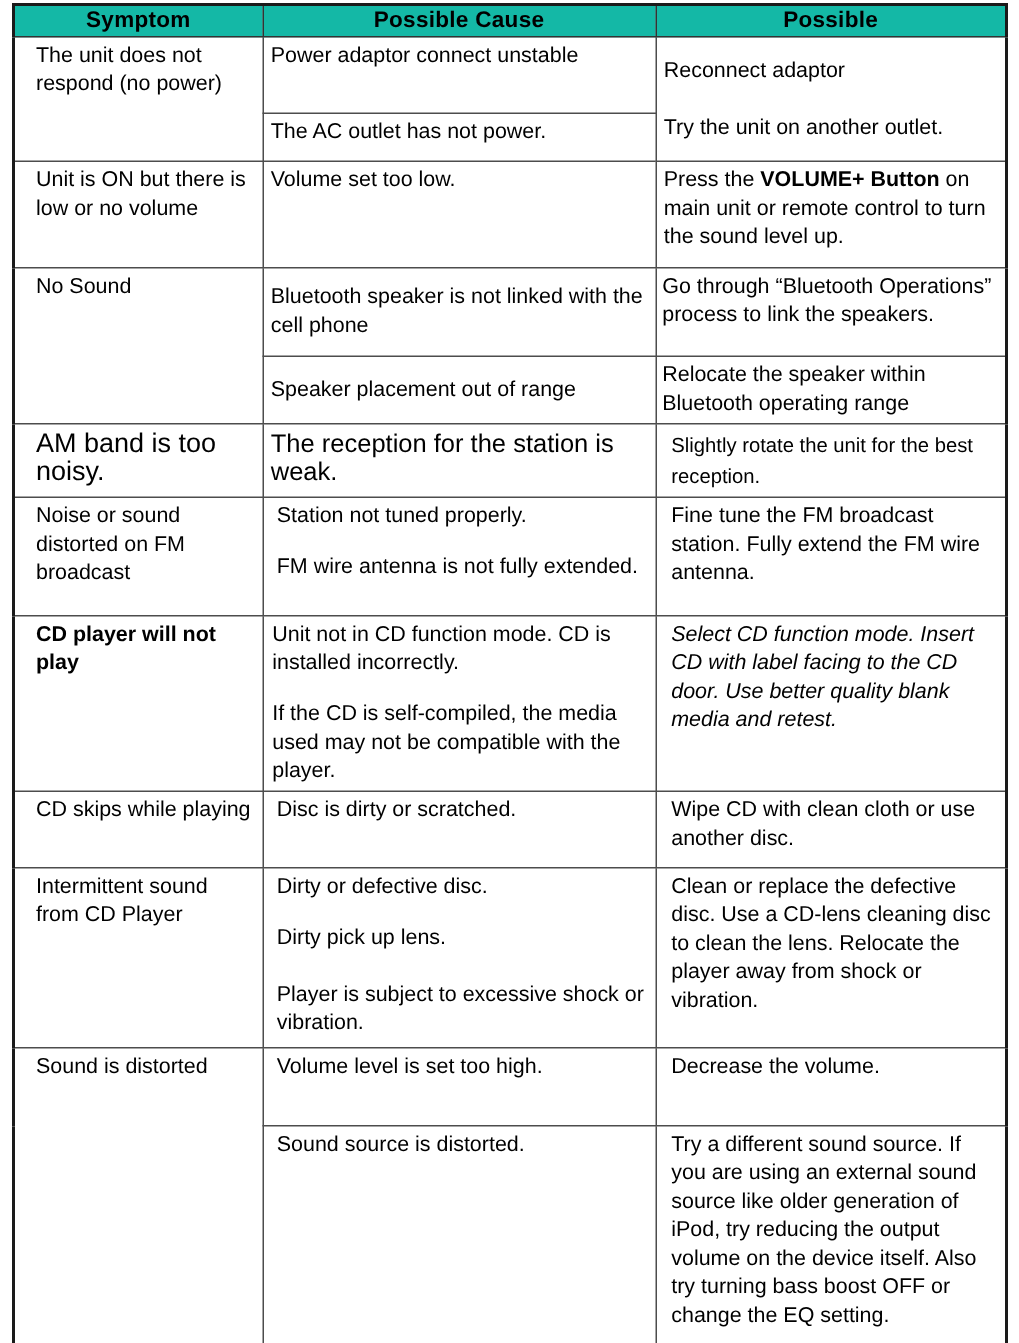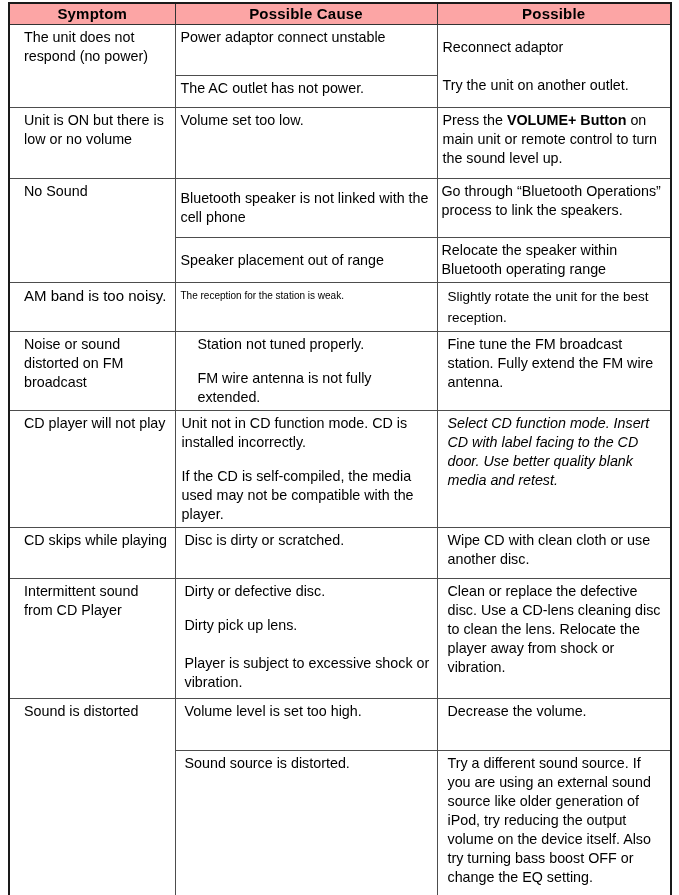--- a/index.html
+++ b/index.html
@@ -24,21 +24,21 @@
     table-layout: fixed;
   }
 
   
   col.c-symptom  { width: 166px; }
   col.c-cause    { width: 262px; }
   col.c-solution { width: 234px; }
 
   
   thead th {
-    background: #fca5a5;
+    background: #14b8a6;
     border: 1px solid #333333;
     border-top: 2px solid #1a1a1a;
     font-size: 15px;
     font-weight: bold;
     text-align: center;
     padding: 1px 0 2px 0;
     line-height: 17px;
     letter-spacing: 0.2px;
   }
   thead th.th-symptom  { border-left: 2px solid #1a1a1a; }
@@ -122,40 +122,40 @@
       <td class="col-symptom" rowspan="2">No Sound</td>
       <td class="col-cause" style="height:52px;vertical-align:middle;">Bluetooth speaker is not linked with the cell phone</td>
       <td class="col-solution" style="height:52px;padding-left:4px;">Go through “Bluetooth Operations” process to link the speakers.</td>
     </tr>
     <tr>
       <td class="col-cause" style="height:38px;vertical-align:middle;">Speaker placement out of range</td>
       <td class="col-solution" style="height:38px;padding-left:4px;">Relocate the speaker within Bluetooth operating range</td>
     </tr>
 
     <tr class="group-start">
-      <td class="col-symptom" style="height:40px;font-size:15px;">AM band is too noisy.</td>
-      <td class="col-cause" style="font-size:10px;">The reception for the station is weak.</td>
+      <td class="col-symptom" style="height:40px;font-size:18px;">AM band is too noisy.</td>
+      <td class="col-cause" style="font-size:17px;">The reception for the station is weak.</td>
       <td class="col-solution" style="font-size:13.5px;padding-left:10px;line-height:21px;">Slightly rotate the unit for the best reception.</td>
     </tr>
 
     <tr class="group-start">
       <td class="col-symptom" style="height:72px;">Noise or sound distorted on FM broadcast</td>
-      <td class="col-cause" style="padding-left:22px;">
+      <td class="col-cause" style="padding-left:9px;">
         <span>Station not tuned properly.</span>
         <span class="gap-sm"></span>
         <span>FM wire antenna is not fully extended.</span>
       </td>
       <td class="col-solution" style="padding-left:10px;">
         <span>Fine tune the FM broadcast station.</span>
         <span>Fully extend the FM wire antenna.</span>
       </td>
     </tr>
 
     <tr class="group-start">
-      <td class="col-symptom" style="height:101px;">CD player will not play</td>
+      <td class="col-symptom" style="height:101px;font-weight:bold;">CD player will not play</td>
       <td class="col-cause overflow-cell" style="padding-left:6px;">
         <span>Unit not in CD function mode. CD is installed incorrectly.</span>
         <span class="gap-sm"></span>
         <span>If the CD is self-compiled, the media used may not be compatible with the player.</span>
       </td>
       <td class="col-solution" style="padding-left:10px;font-style:italic;">
         <span>Select CD function mode. Insert CD with label facing to the CD door.</span>
         <span>Use better quality blank media and retest.</span>
       </td>
     </tr>

